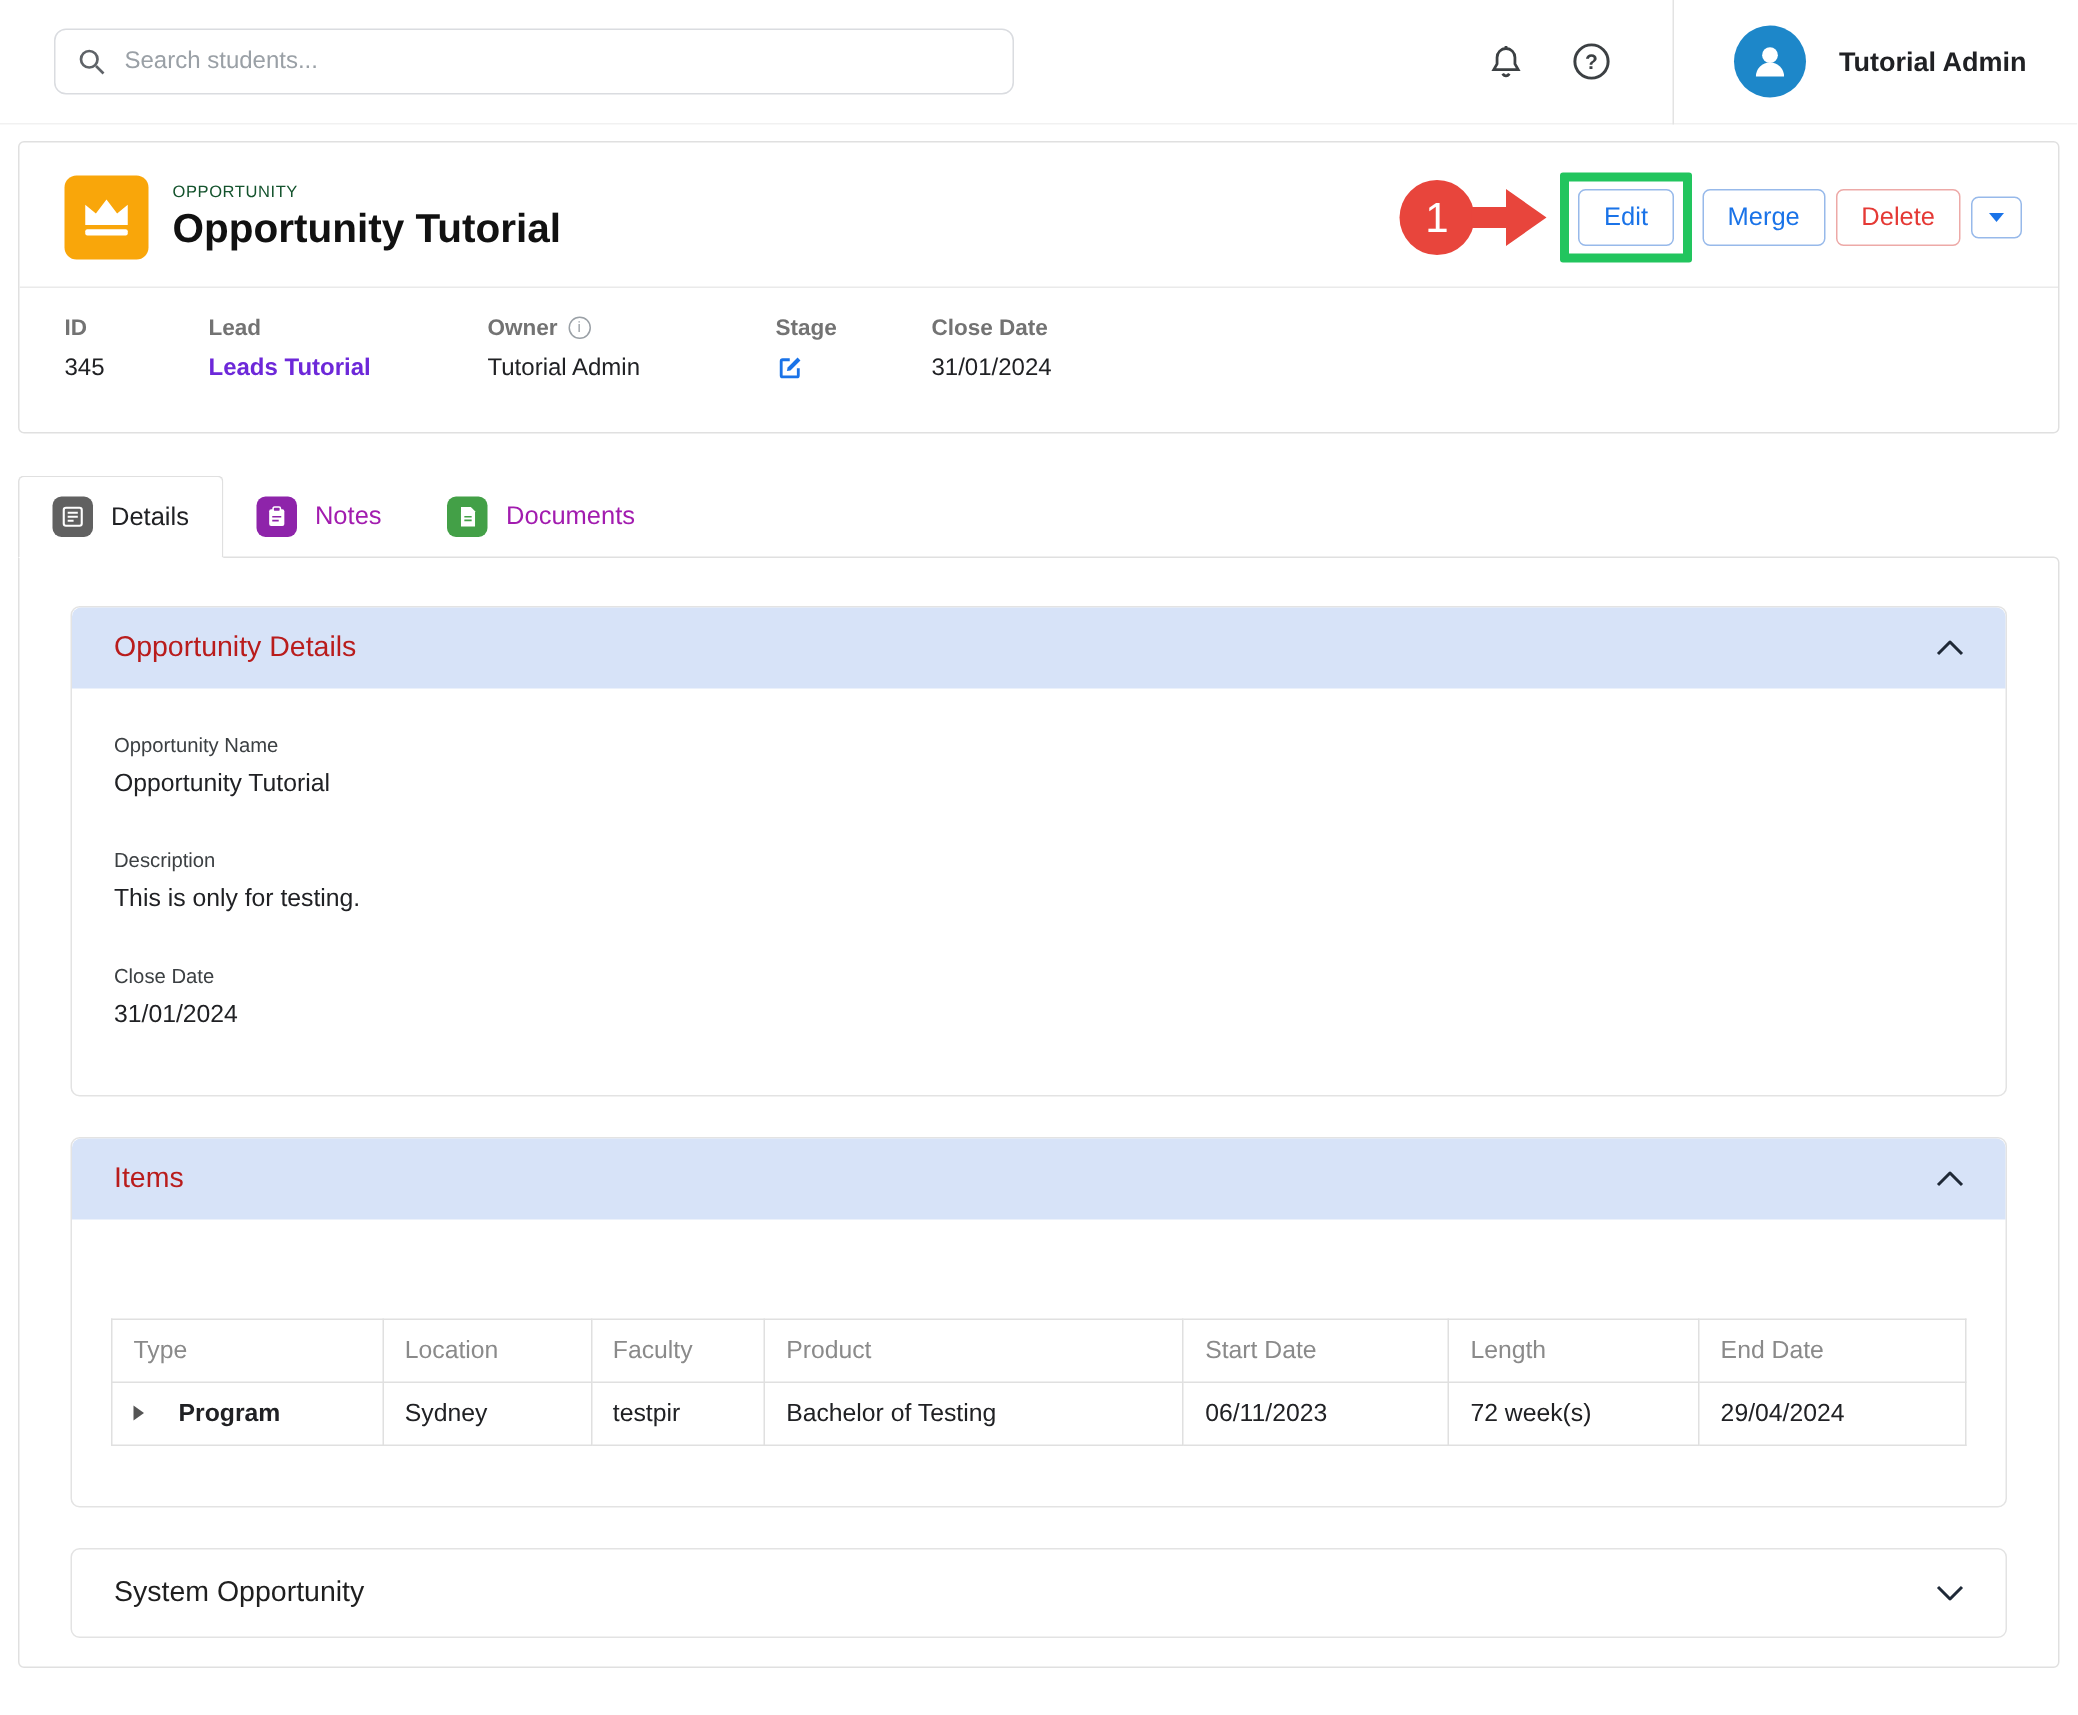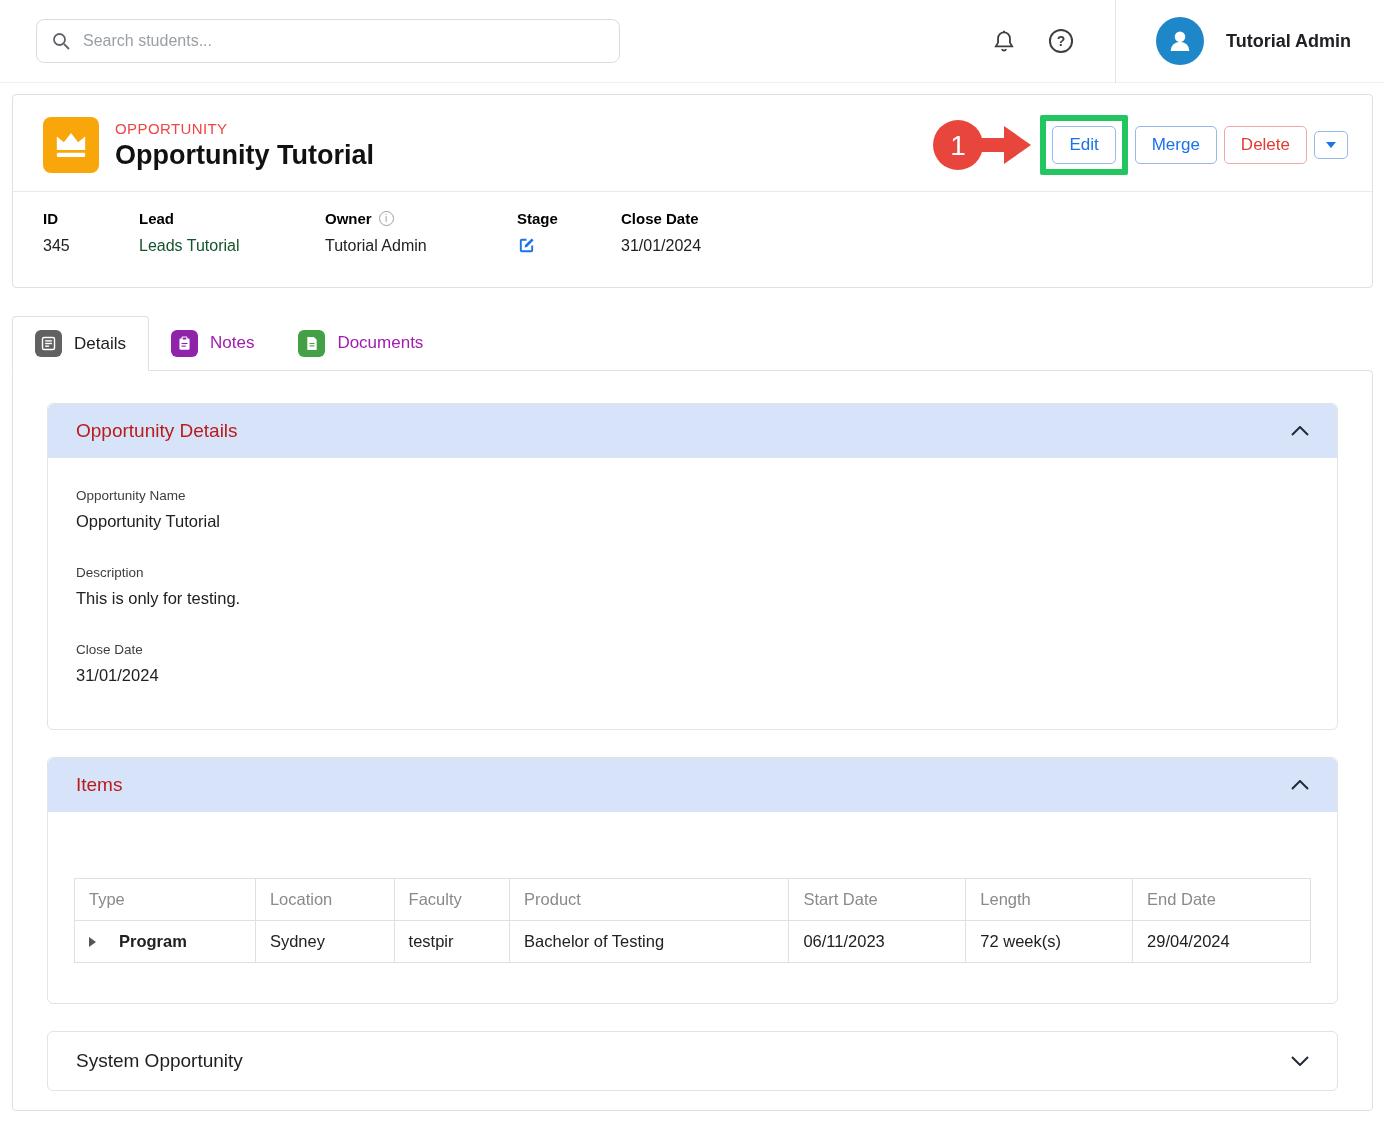--- a/index.html
+++ b/index.html
@@ -13,21 +13,21 @@
   }
   
   .topbar {
     height: 83px;
     display: flex;
     align-items: center;
     padding-left: 36px;
     border-bottom: 1px solid #f1f1f1;
   }
   .search-box {
-    width: 584px; height: 44px;
+    width: 640px; height: 44px;
     border: 1px solid #dadce0;
     border-radius: 8px;
     display: flex; align-items: center;
     padding: 0 14px; gap: 12px;
     background: #fff;
   }
   .search-box input {
     border: none; outline: none; flex: 1;
     font-size: 16px; color: #202124;
     font-family: inherit; background: transparent;
@@ -48,43 +48,43 @@
   
   .main { padding: 11px 12px 0 12px; }
 
   .header-card { border: 1px solid #e0e0e0; border-radius: 4px; background: #fff; }
   .header-top { display: flex; align-items: center; padding: 20px 24px 16px 30px; }
   .entity-icon {
     width: 56px; height: 56px; border-radius: 8px; flex: none;
     background: #f9a60a; display: flex; align-items: center; justify-content: center;
   }
   .entity-text { margin-left: 16px; }
-  .entity-label { font-size: 15px; color: #ef4444; letter-spacing: .4px; }
+  .entity-label { font-size: 11px; color: #14532d; letter-spacing: .4px; }
   .page-title { font-size: 27px; font-weight: bold; color: #111; margin-top: 3px; }
   .header-actions { margin-left: auto; display: flex; align-items: center; gap: 7px; }
   .annotation-arrow { flex: none; margin-right: 0px; }
   .annotation-box { border: 6px solid #22c55e; border-radius: 2px; padding: 5px 6px; display: inline-flex; }
   .btn {
     font-family: inherit; font-size: 17px; background: #fff;
     border-radius: 5px; padding: 8px 16px; cursor: pointer; line-height: 1.2;
   }
   .btn-blue { color: #1a73e8; border: 1px solid #97b9ea; }
   .btn-red  { color: #e53935; border: 1px solid #eda9a7; }
   .btn-caret { color: #1a73e8; border: 1px solid #97b9ea; padding: 10px 11px; display: flex; align-items: center; }
   .caret-down { width: 0; height: 0; border-left: 5px solid transparent; border-right: 5px solid transparent; border-top: 6px solid #1a73e8; }
   .header-divider { height: 1px; background: #eaeaea; }
 
   .summary-row { display: flex; padding: 18px 30px 28px 30px; }
   .sfield-id { width: 96px; }
   .sfield-lead { width: 186px; }
   .sfield-owner { width: 192px; }
   .sfield-stage { width: 104px; }
-  .slbl { font-size: 15px; font-weight: bold; color: #000000; display: flex; align-items: center; }
+  .slbl { font-size: 15px; font-weight: bold; color: #737373; display: flex; align-items: center; }
   .sval { font-size: 16px; margin-top: 10px; display: inline-block; }
-  .link { color: #14532d; text-decoration: none; cursor: pointer; }
+  .link { color: #6d28d9; text-decoration: none; cursor: pointer; font-weight: bold; }
   .info-i {
     width: 15px; height: 15px; border: 1.4px solid #9aa0a6; border-radius: 50%;
     display: inline-flex; align-items: center; justify-content: center;
     font-size: 10px; font-weight: normal; color: #9aa0a6; margin-left: 7px;
   }
   .info-i::after { content: "i"; }
   .stage-edit { margin-top: 9px; display: inline-flex; cursor: pointer; background: none; border: none; padding: 0; }
 
   
   .tabs { display: flex; margin-top: 28px; position: relative; z-index: 2; }

